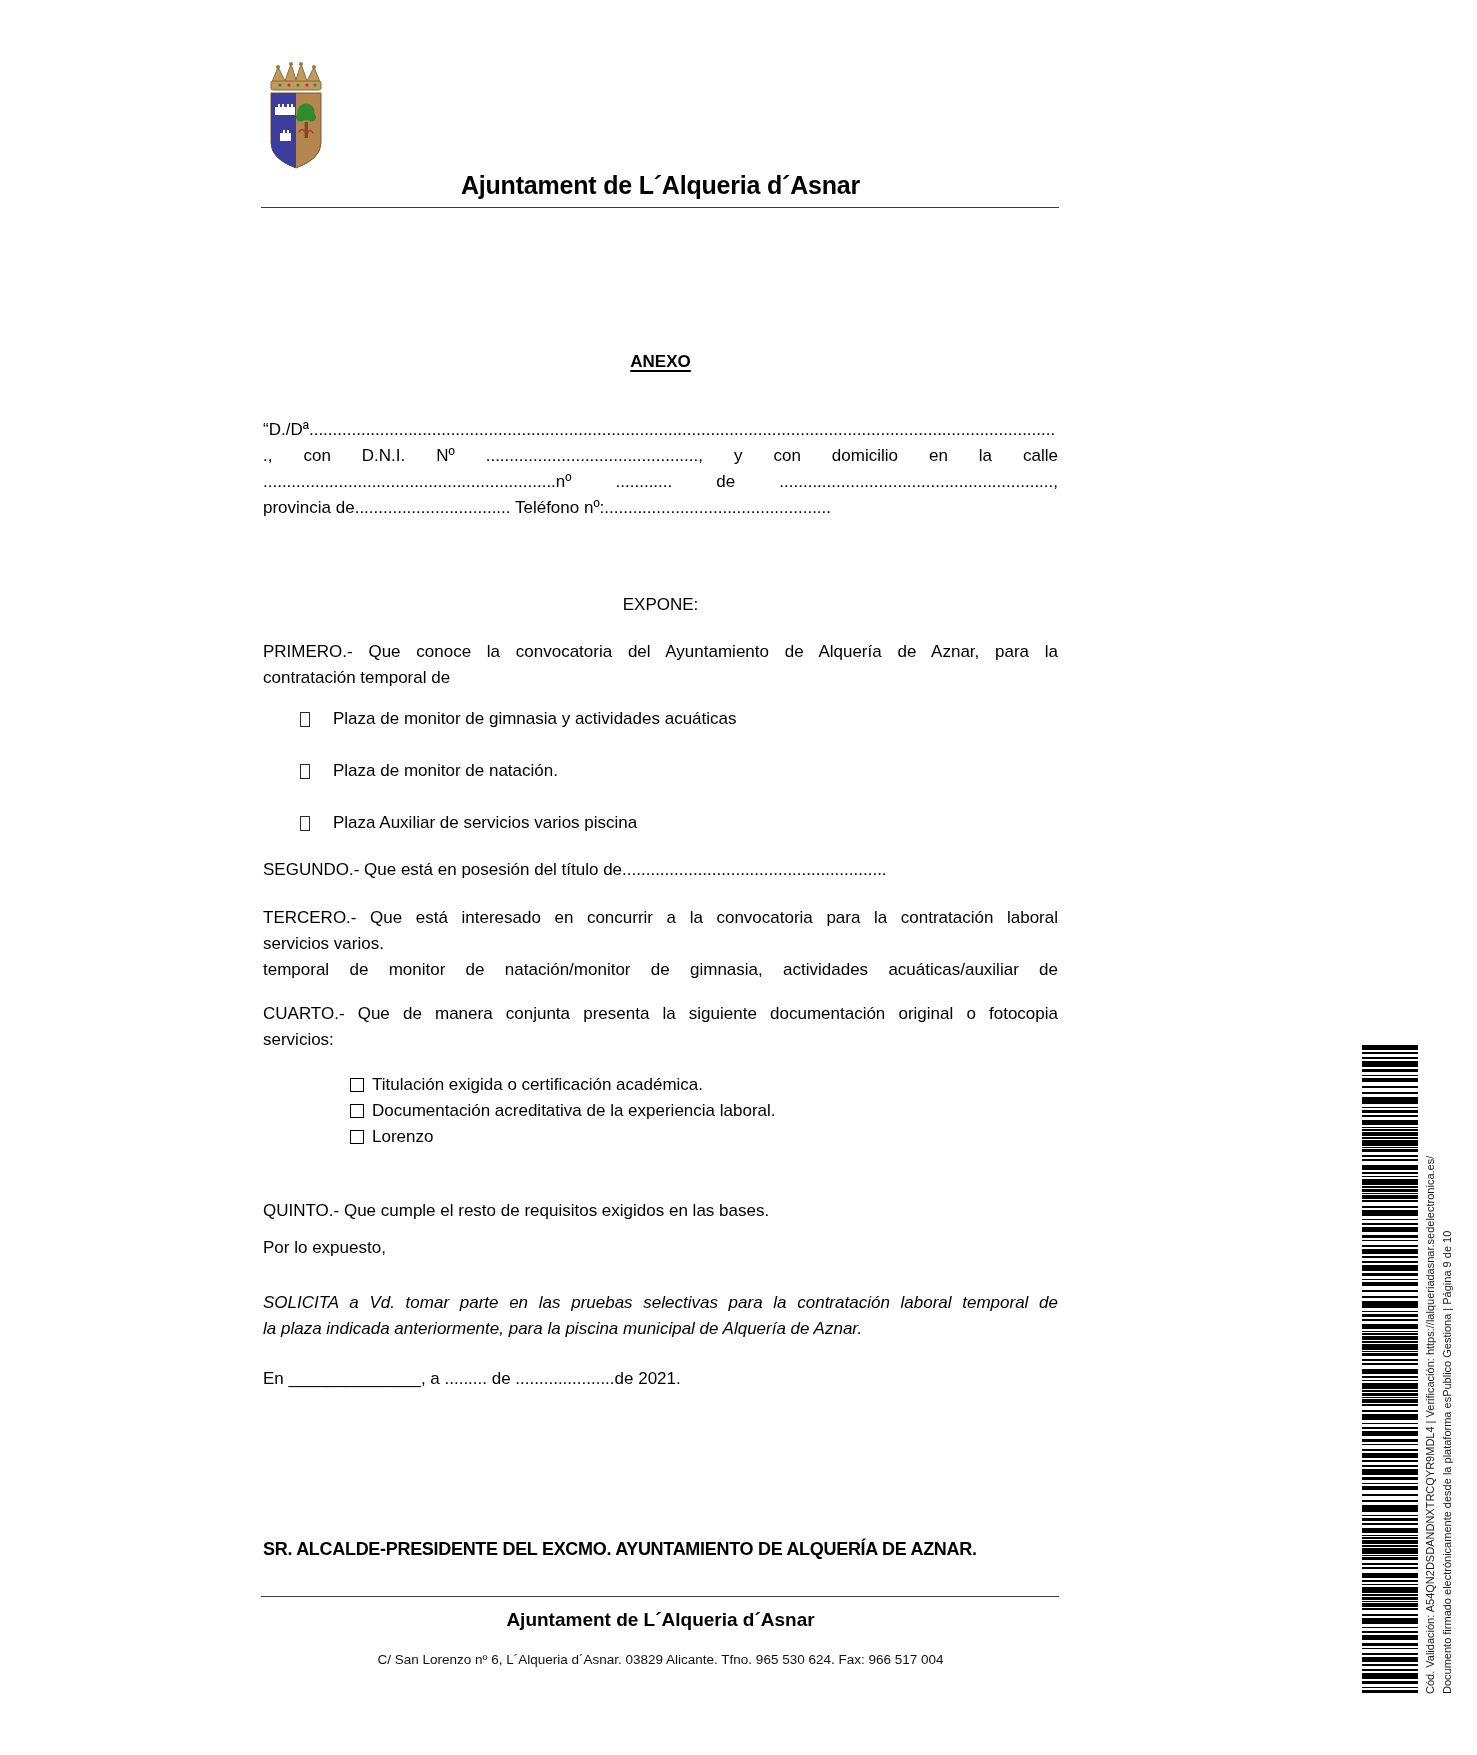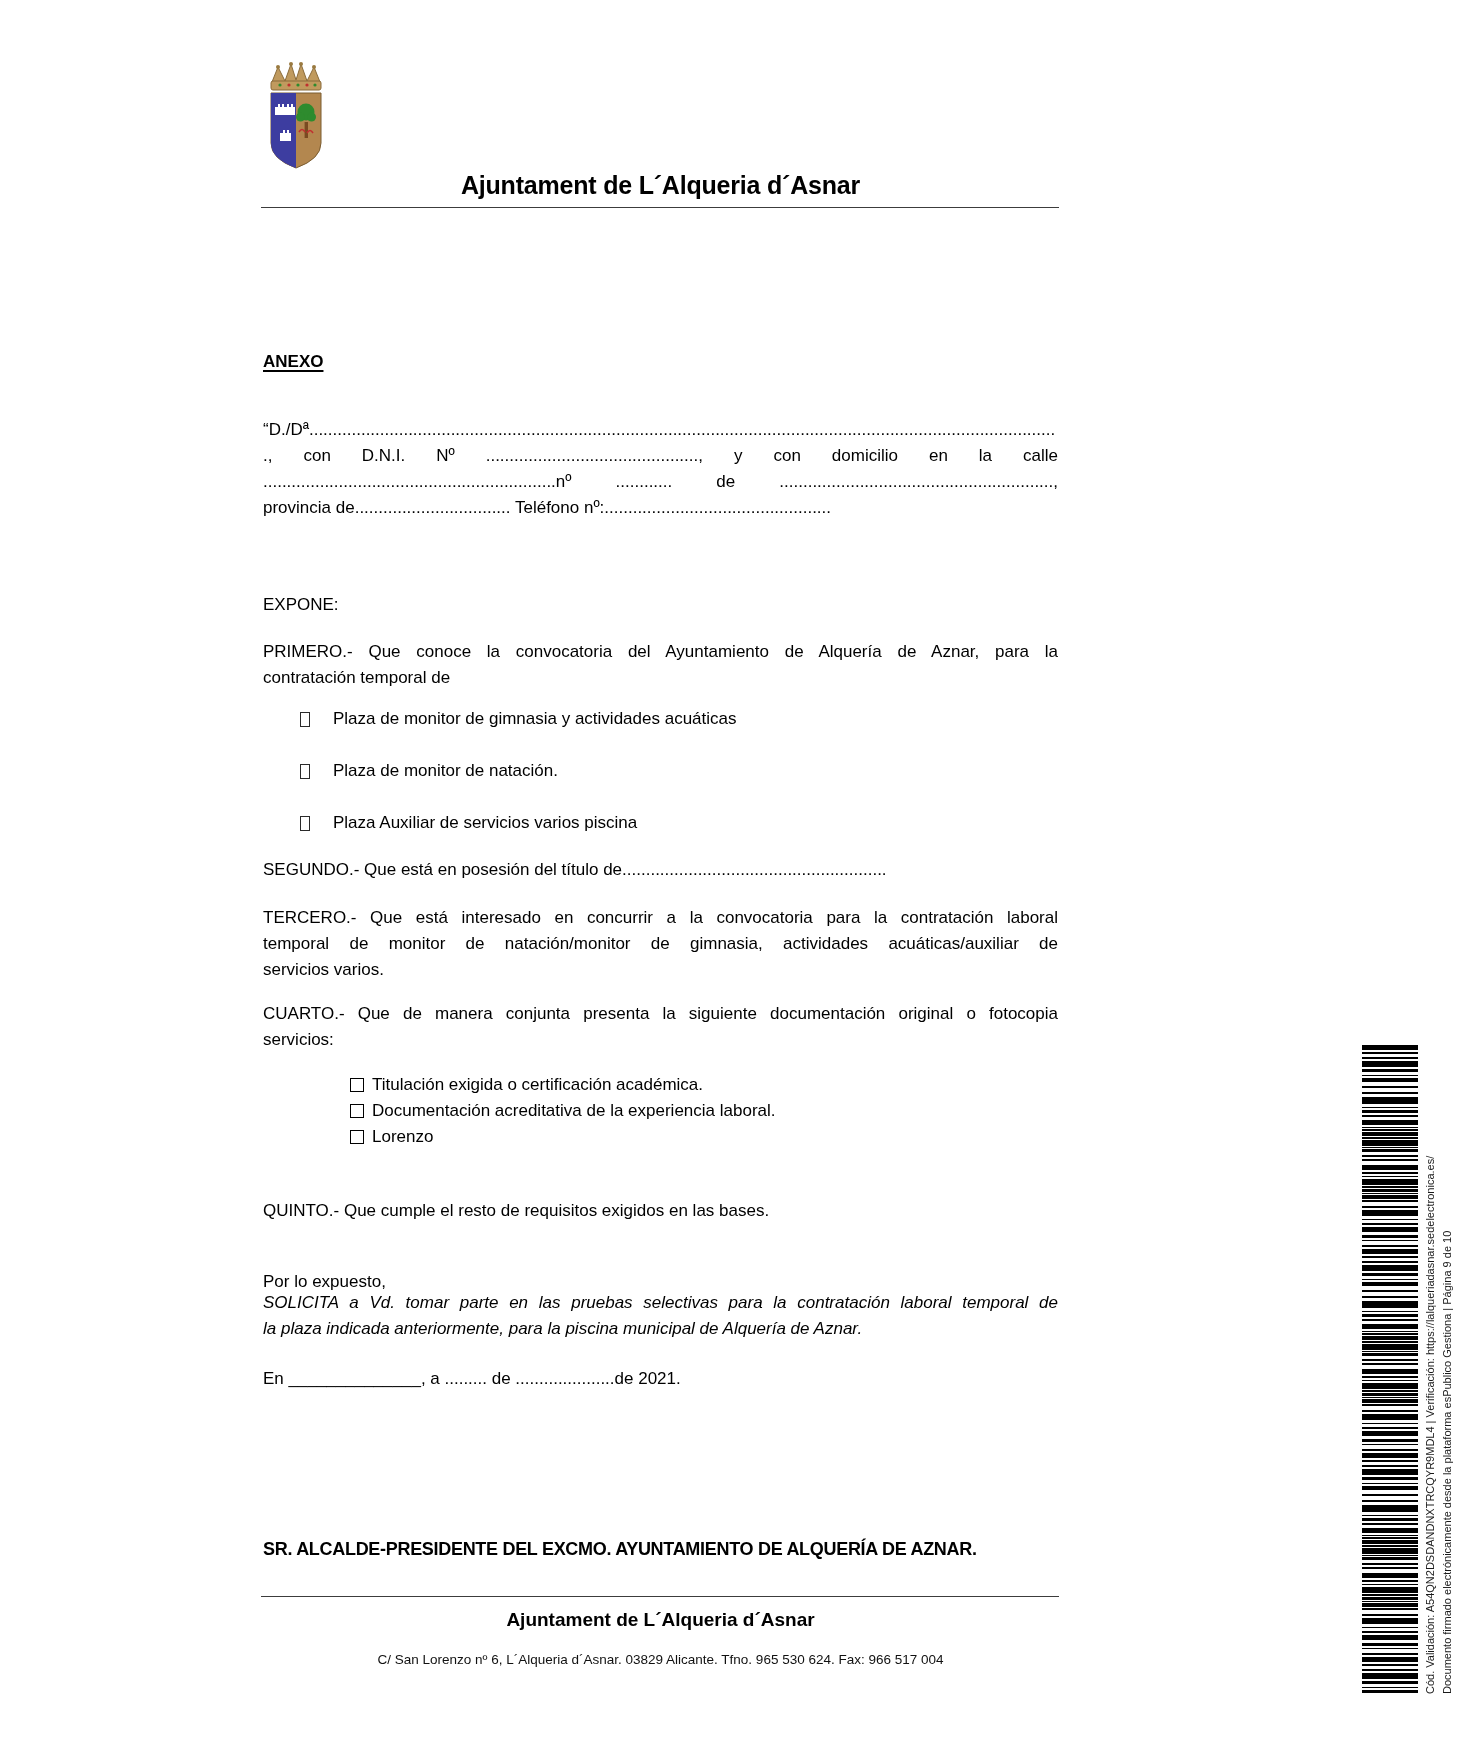--- a/index.html
+++ b/index.html
@@ -11,34 +11,34 @@
   .page{position:absolute;inset:0;background:#fff;}
   
   #logo{position:absolute;left:258px;top:60px;width:76px;height:112px;}
   #header-title{position:absolute;left:263px;top:171px;width:795px;text-align:center;
     font-size:25px;font-weight:bold;letter-spacing:-0.2px;}
   .rule{position:absolute;left:261px;width:798px;border-top:1.6px solid #3c3c3c;height:0;}
   #header-rule{top:207px;}
   
   .content{position:absolute;left:263px;top:0;width:795px;}
   .blk{position:absolute;width:100%;font-size:17px;line-height:26px;}
-  .center{text-align:left;}
+  .center{text-align:center;}
   .bold{font-weight:bold;}
   .ul{text-decoration:underline;text-decoration-thickness:1.5px;text-underline-offset:3px;}
   #anexo{top:351px;line-height:22px;}
   #intro{top:417px;}
   #expone{top:592px;}
   #primero{top:639px;}
   #plazas{top:706px;}
   #segundo{top:857px;}
   #tercero{top:905px;}
   #cuarto{top:1001px;}
   #checklist{top:1072px;}
   #quinto{top:1198px;}
-  #porlo{top:1269px;}
+  #porlo{top:1235px;}
   #solicita{top:1290px;font-style:italic;}
   #dateline{top:1366px;}
   #addressee{top:1536px;font-size:18px;font-weight:bold;letter-spacing:-0.3px;}
   .line{height:26px;overflow:hidden;overflow-wrap:anywhere;}
   .jl{text-align:justify;text-align-last:justify;}
   
   .tofu-row{display:flex;align-items:center;height:26px;margin-bottom:26px;}
   .tofu{display:inline-block;width:8px;height:13px;border:1px solid #2a2a2a;
     margin-left:37px;margin-right:23px;flex:0 0 auto;}
   .checkbox-row{display:flex;align-items:center;height:26px;}
@@ -138,22 +138,22 @@
           <span class="row-label">Plaza Auxiliar de servicios varios piscina</span>
         </div>
       </div>
 
     <div class="blk" id="segundo">
         <div class="line">SEGUNDO.- Que está en posesión del título de........................................................</div>
       </div>
 
     <div class="blk" id="tercero">
         <div class="line jl">TERCERO.- Que está interesado en concurrir a la convocatoria para la contratación laboral</div>
+        <div class="line">servicios varios.</div>
         <div class="line jl">temporal de monitor de natación/monitor de gimnasia, actividades acuáticas/auxiliar de</div>
-        <div class="line">servicios varios.</div>
       </div>
 
     <div class="blk" id="cuarto">
         <div class="line jl">CUARTO.- Que de manera conjunta presenta la siguiente documentación original o fotocopia</div>
         <div class="line">servicios:</div>
       </div>
 
     <div class="blk" id="checklist">
         <div class="checkbox-row">
           <span class="checkbox"></span>

